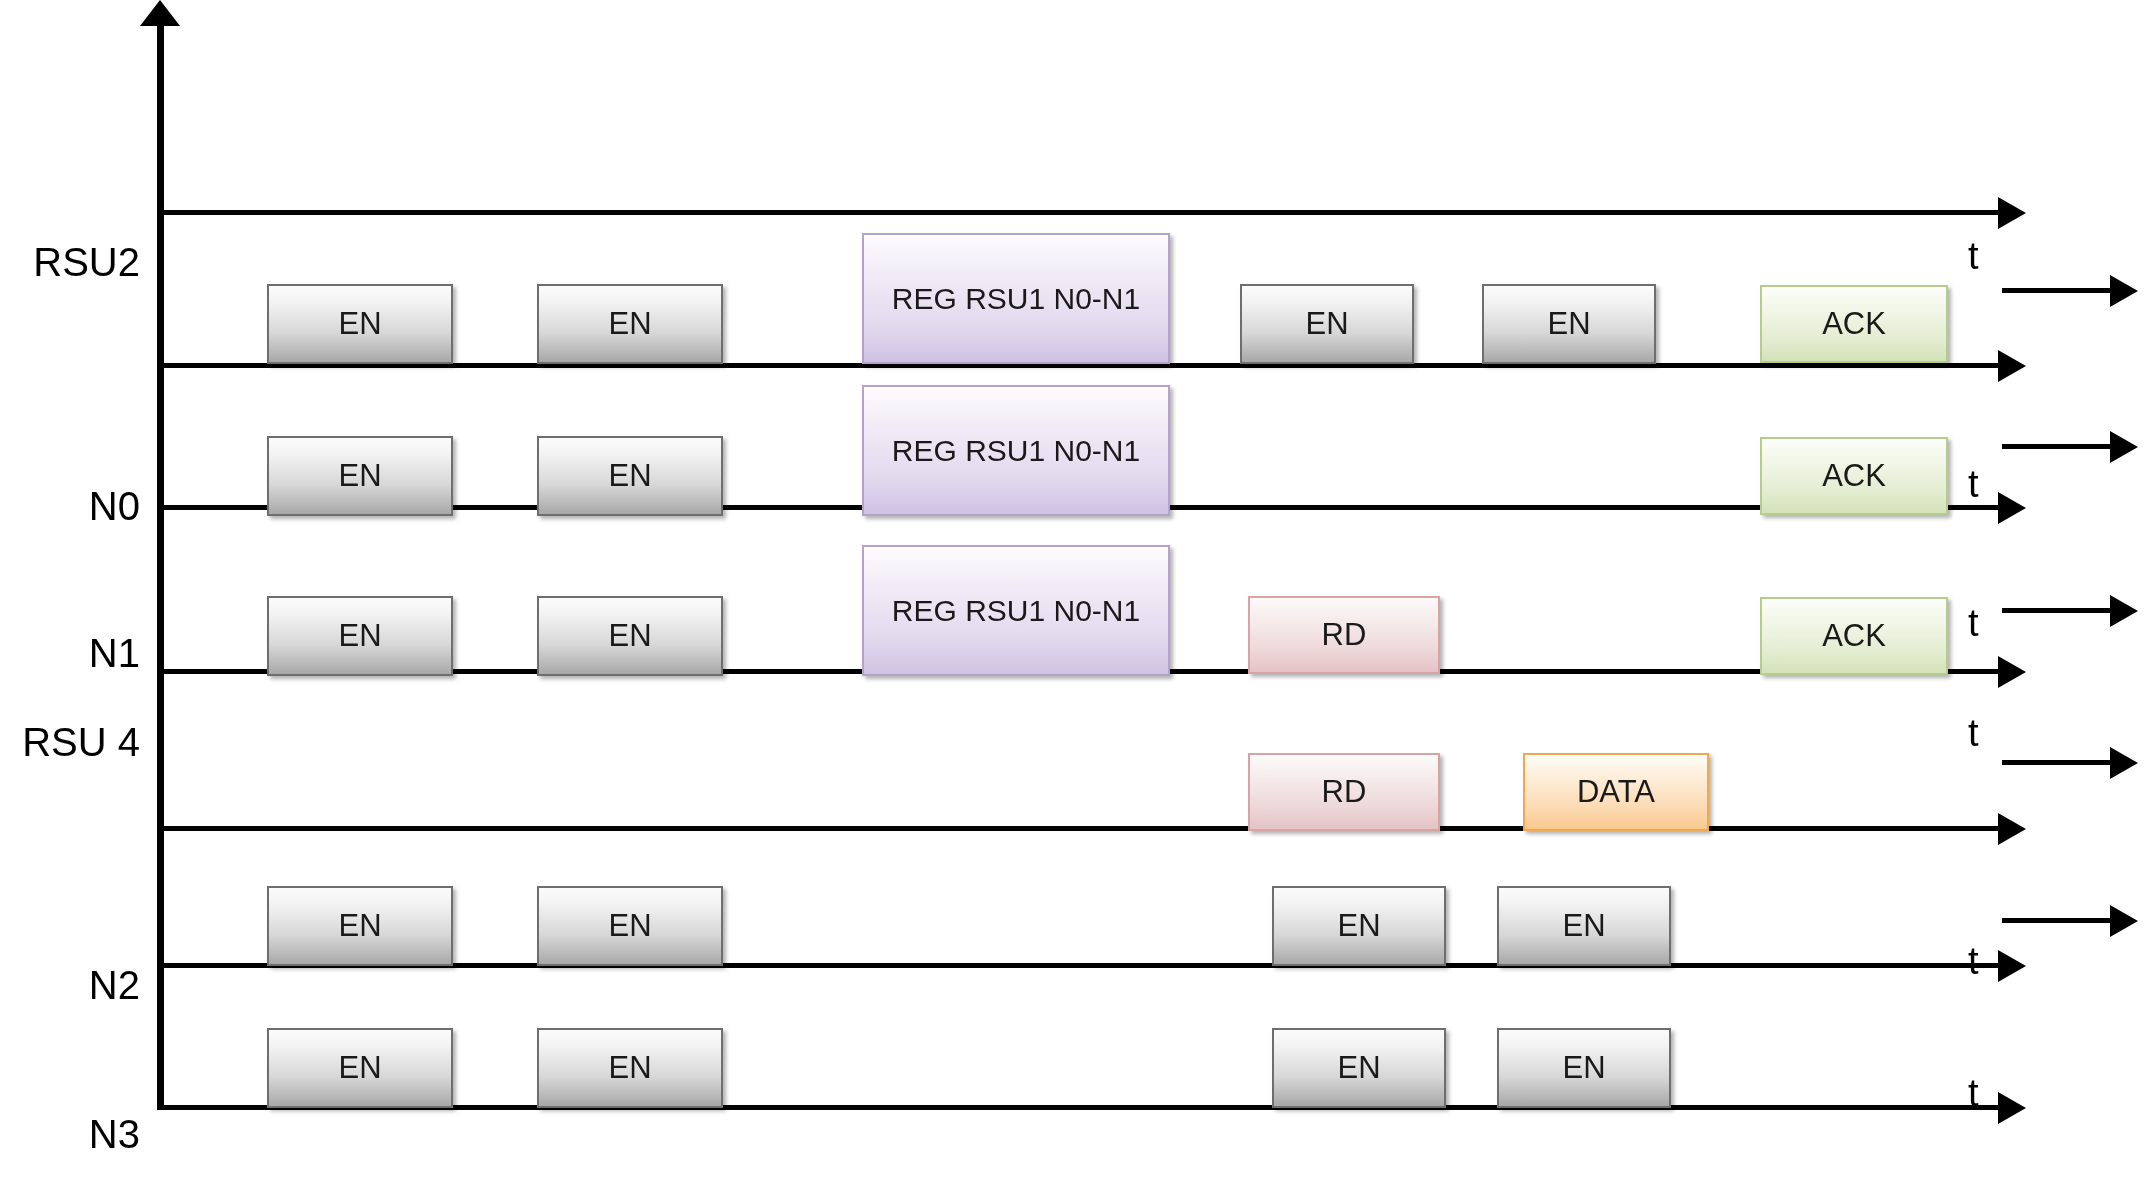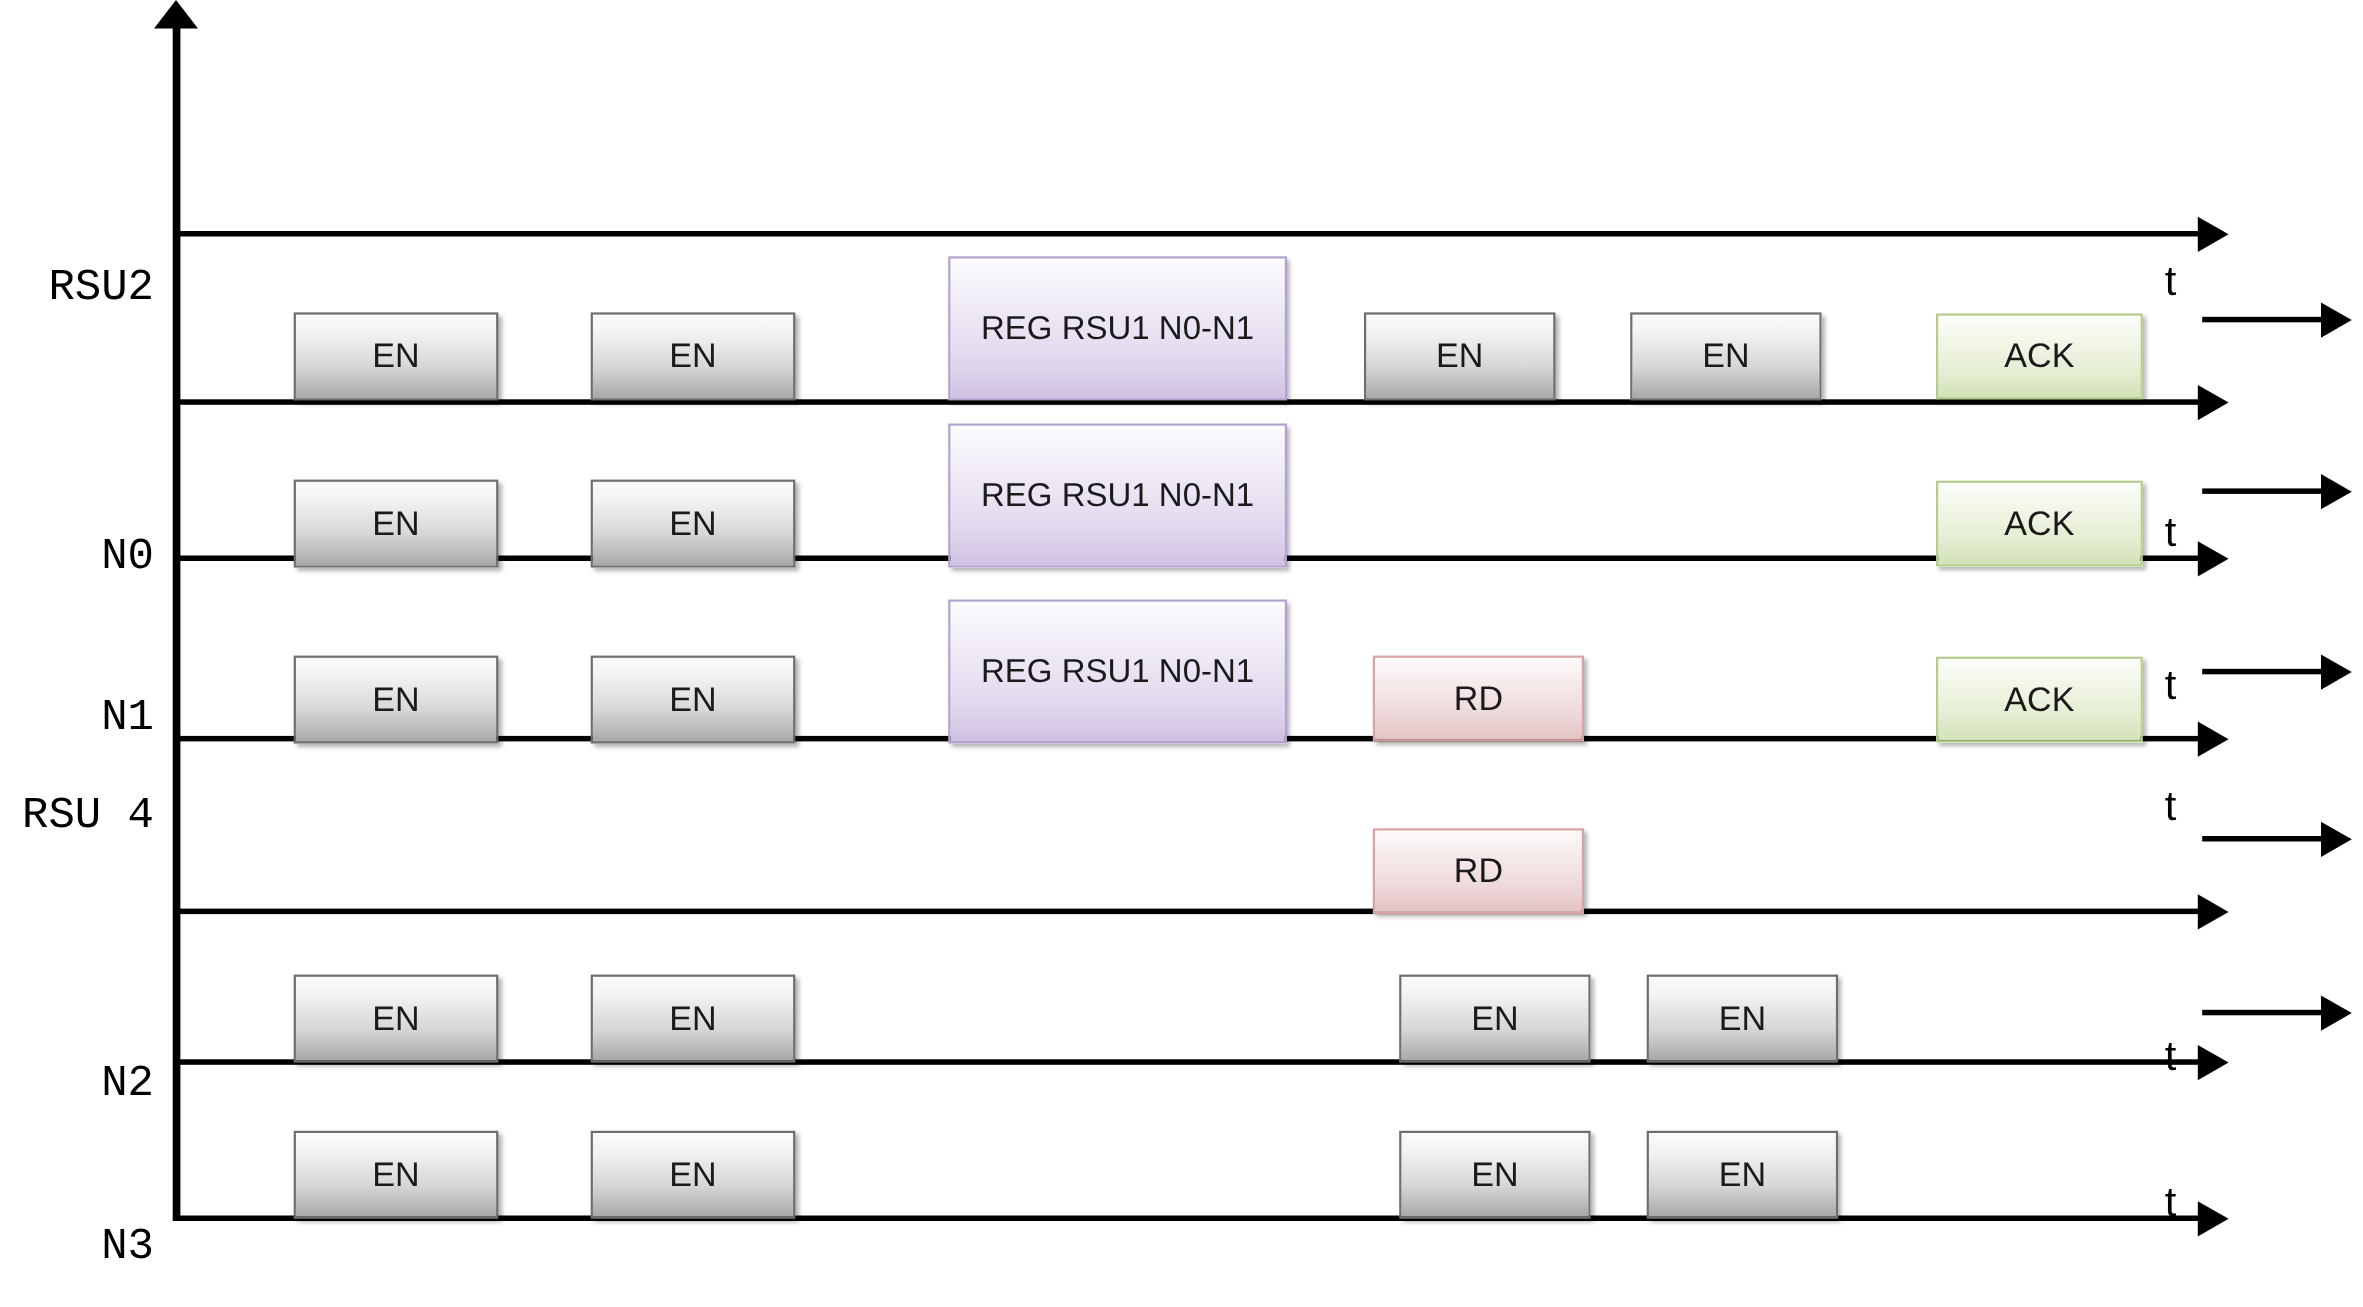--- a/index.html
+++ b/index.html
@@ -60,21 +60,21 @@
     position: absolute;
     height: 5px;
     background: #000000;
   }
 
   
   .row-label {
     position: absolute;
     font-size: 40px;
     color: #000000;
-    font-family: Liberation Mono, monospace;
+    font-family: Liberation Sans, sans-serif;
     white-space: nowrap;
     text-align: right;
     right: auto;
   }
 
   
   .t-label {
     position: absolute;
     font-size: 38px;
     color: #000000;
@@ -190,20 +190,21 @@
   <div class="msg-box reg" style="left:862px; top:385px; width:308px; height:131px;">REG RSU1 N0-N1</div>
   <div class="msg-box ack" style="left:1760px; top:437px; width:188px; height:78px;">ACK</div>
 
   <div class="msg-box en" style="left:267px; top:596px; width:186px; height:80px;">EN</div>
   <div class="msg-box en" style="left:537px; top:596px; width:186px; height:80px;">EN</div>
   <div class="msg-box reg" style="left:862px; top:545px; width:308px; height:131px;">REG RSU1 N0-N1</div>
   <div class="msg-box rd" style="left:1248px; top:596px; width:192px; height:78px;">RD</div>
   <div class="msg-box ack" style="left:1760px; top:597px; width:188px; height:78px;">ACK</div>
 
   <div class="msg-box rd" style="left:1248px; top:753px; width:192px; height:78px;">RD</div>
+  <div class="msg-box data" style="left:1523px; top:753px; width:186px; height:78px;">DATA</div>
 
   <div class="msg-box en" style="left:267px; top:886px; width:186px; height:80px;">EN</div>
   <div class="msg-box en" style="left:537px; top:886px; width:186px; height:80px;">EN</div>
   <div class="msg-box en" style="left:1272px; top:886px; width:174px; height:80px;">EN</div>
   <div class="msg-box en" style="left:1497px; top:886px; width:174px; height:80px;">EN</div>
 
   <div class="msg-box en" style="left:267px; top:1028px; width:186px; height:80px;">EN</div>
   <div class="msg-box en" style="left:537px; top:1028px; width:186px; height:80px;">EN</div>
   <div class="msg-box en" style="left:1272px; top:1028px; width:174px; height:80px;">EN</div>
   <div class="msg-box en" style="left:1497px; top:1028px; width:174px; height:80px;">EN</div>

